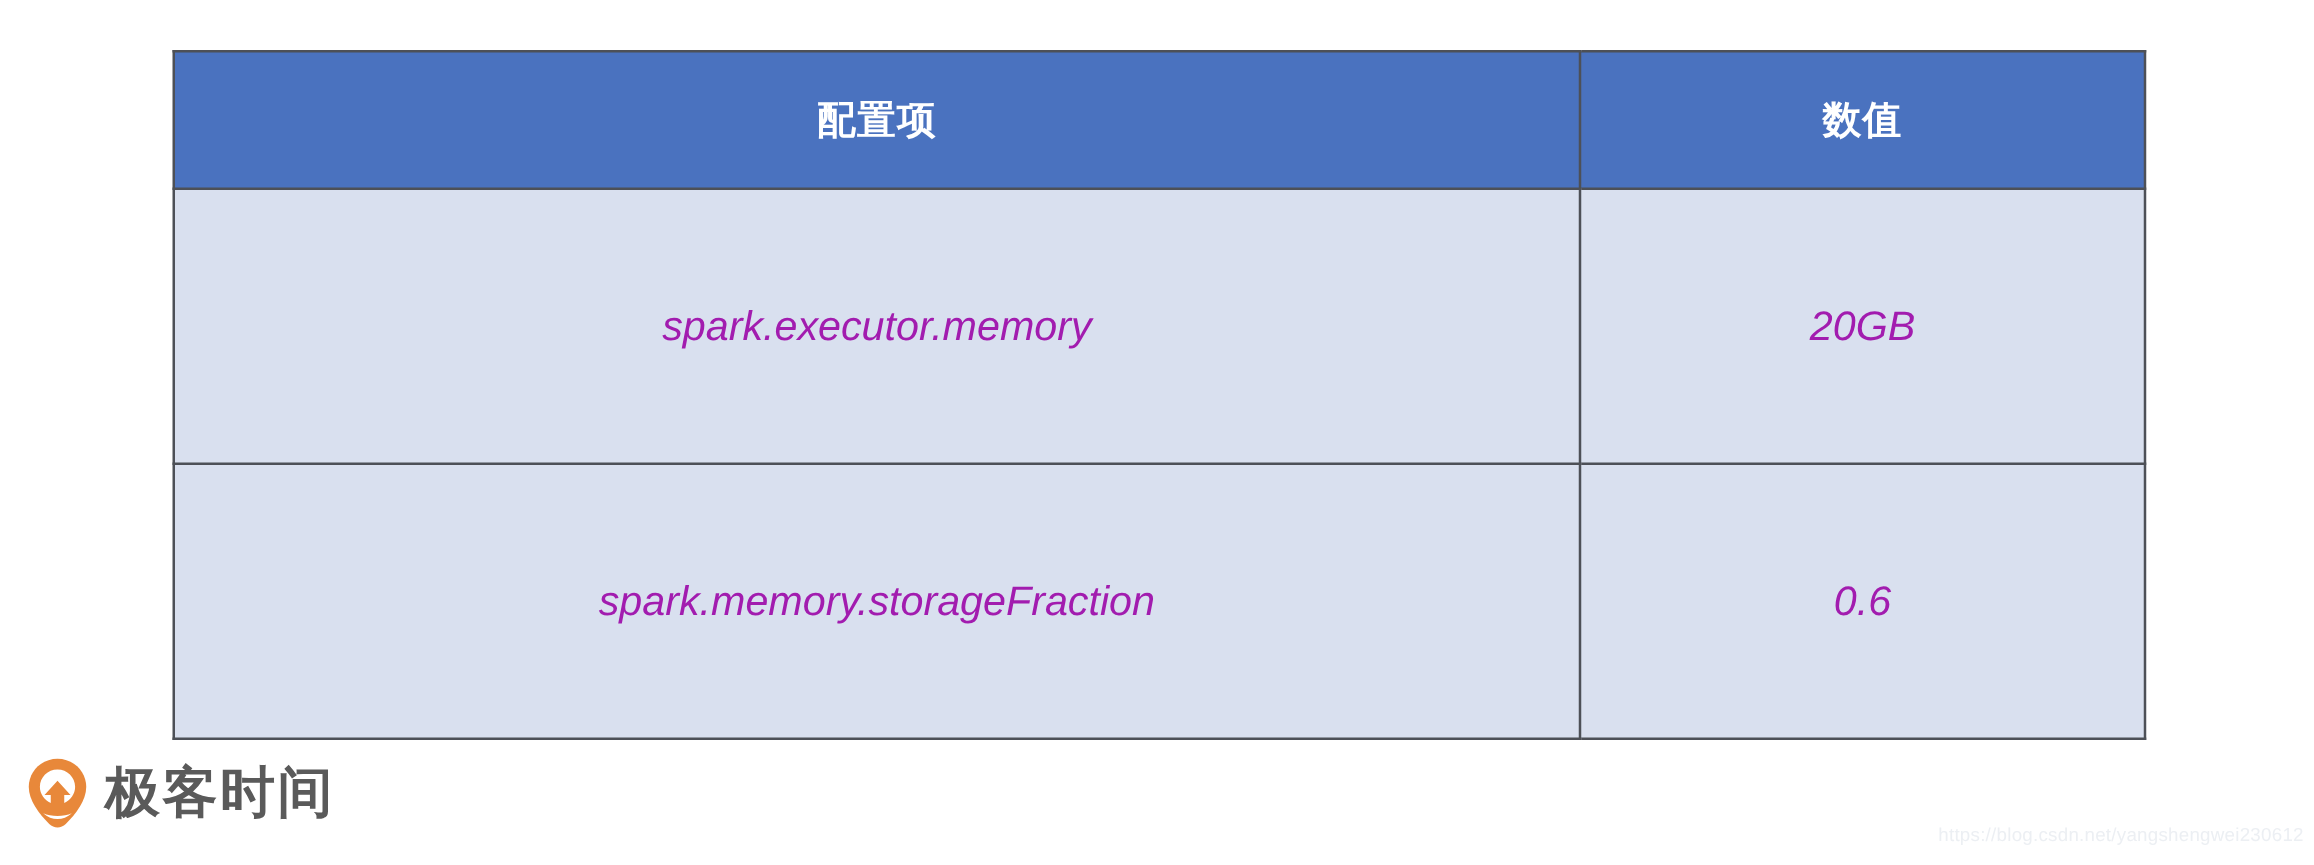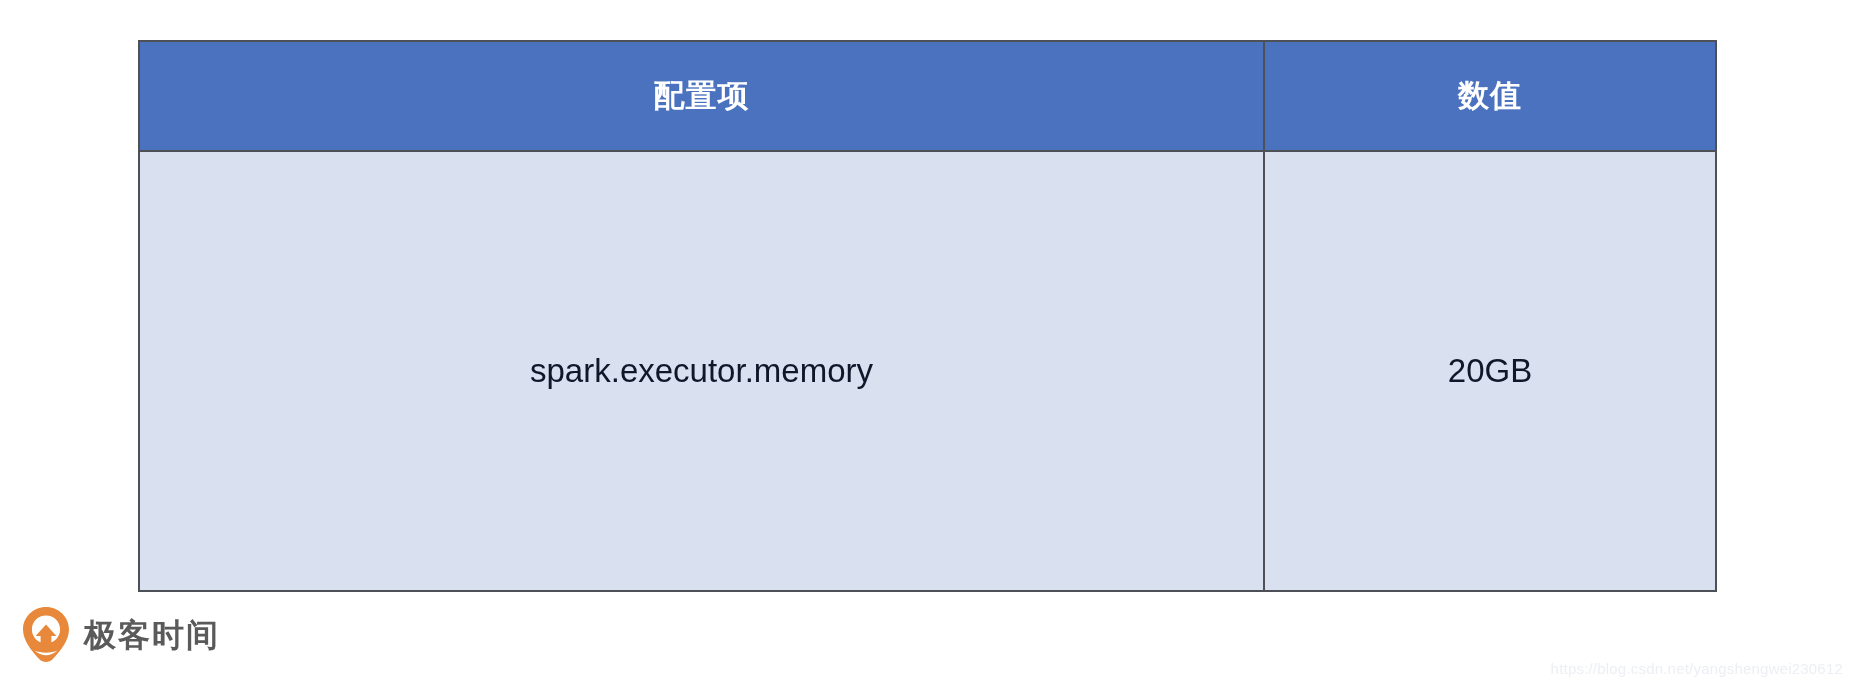--- a/index.html
+++ b/index.html
@@ -43,43 +43,44 @@
     background: #4a72bf;
     color: #ffffff;
     font-size: 31px;
     font-weight: bold;
     letter-spacing: 1px;
   }
 
   #config-table tbody td {
     height: 110px;
     background: #d9e0ef;
-    color: #0f172a;
+    color: #a21caf;
     font-size: 33px;
     font-weight: normal;
+    font-style: italic;
   }
 
   
   #brand-logo {
     position: absolute;
     left: 22px;
     top: 606px;
     display: flex;
     align-items: center;
     gap: 14px;
   }
 
   #brand-logo .mark {
     width: 48px;
     height: 58px;
     flex: 0 0 auto;
   }
 
   #brand-logo .wordmark {
-    font-size: 32px;
+    font-size: 44px;
     font-weight: bold;
     color: #5a5a5a;
     letter-spacing: 2px;
     line-height: 1;
     font-family: "DejaVu Sans", "Liberation Sans", sans-serif;
   }
 
   
   #watermark {
     position: absolute;
@@ -103,20 +104,24 @@
     <tr>
       <th>配置项</th>
       <th>数值</th>
     </tr>
   </thead>
   <tbody>
     <tr>
       <td>spark.executor.memory</td>
       <td>20GB</td>
     </tr>
+    <tr>
+      <td>spark.memory.storageFraction</td>
+      <td>0.6</td>
+    </tr>
   </tbody>
 </table>
 
 <div id="brand-logo">
   <span class="mark">
     <svg viewBox="0 0 48 58" width="48" height="58" aria-hidden="true">
       <path d="M24 1 C11.3 1 1 11.1 1 23.6 C1 34.4 9.4 45.2 17.4 53.2 C21.1 56.9 26.9 56.9 30.6 53.2 C38.6 45.2 47 34.4 47 23.6 C47 11.1 36.7 1 24 1 Z" fill="#E8883A"></path>
       <path d="M24 9.5 C16.2 9.5 9.9 15.7 9.9 23.4 C9.9 29.2 13.5 34.2 18.6 36.3 L18.6 29.9 L13.6 29.9 L24 18.6 L34.4 29.9 L29.4 29.9 L29.4 36.3 C34.5 34.2 38.1 29.2 38.1 23.4 C38.1 15.7 31.8 9.5 24 9.5 Z" fill="#ffffff"></path>
       <path d="M12.5 44.5 C16 47.6 20 49.2 24 49.2 C28 49.2 32 47.6 35.5 44.5 C32.2 45.9 28.2 46.7 24 46.7 C19.8 46.7 15.8 45.9 12.5 44.5 Z" fill="#ffffff"></path>
     </svg>

